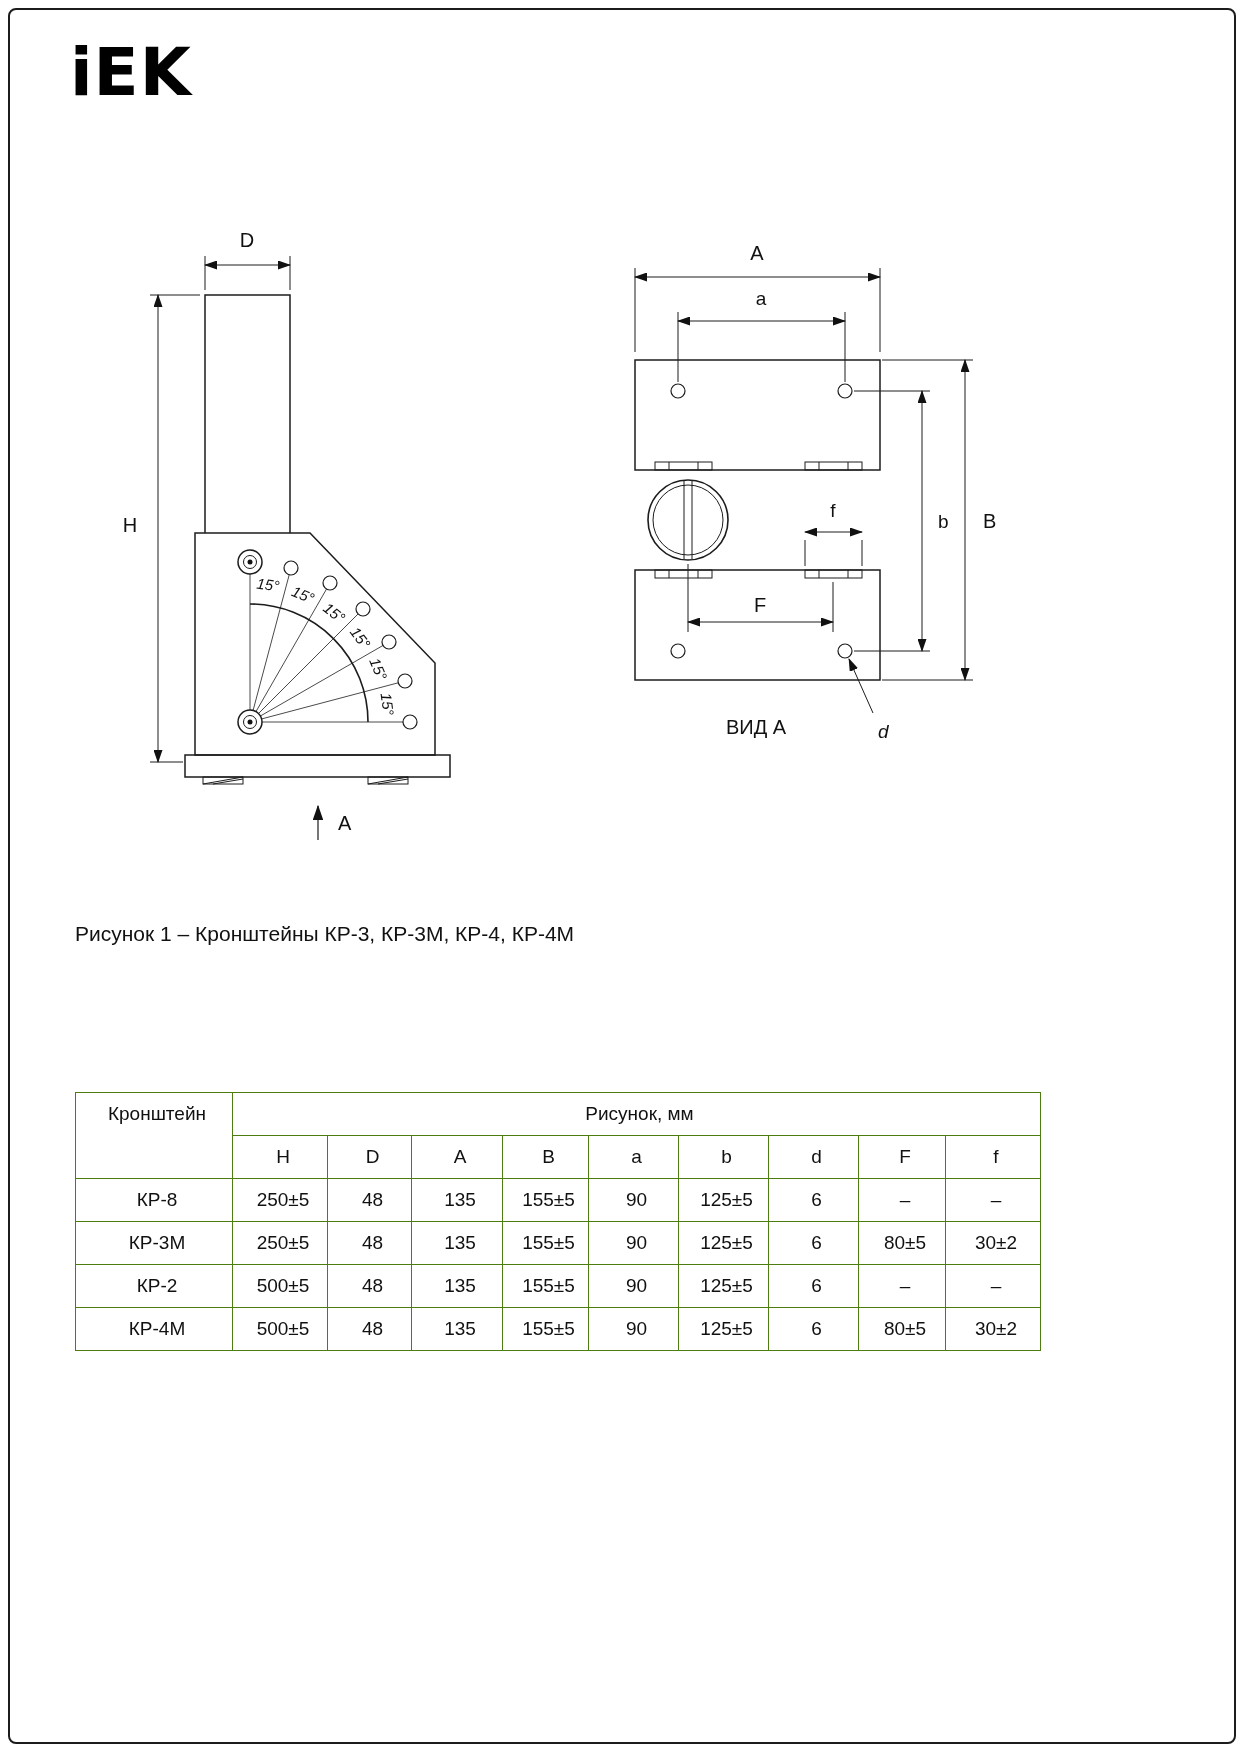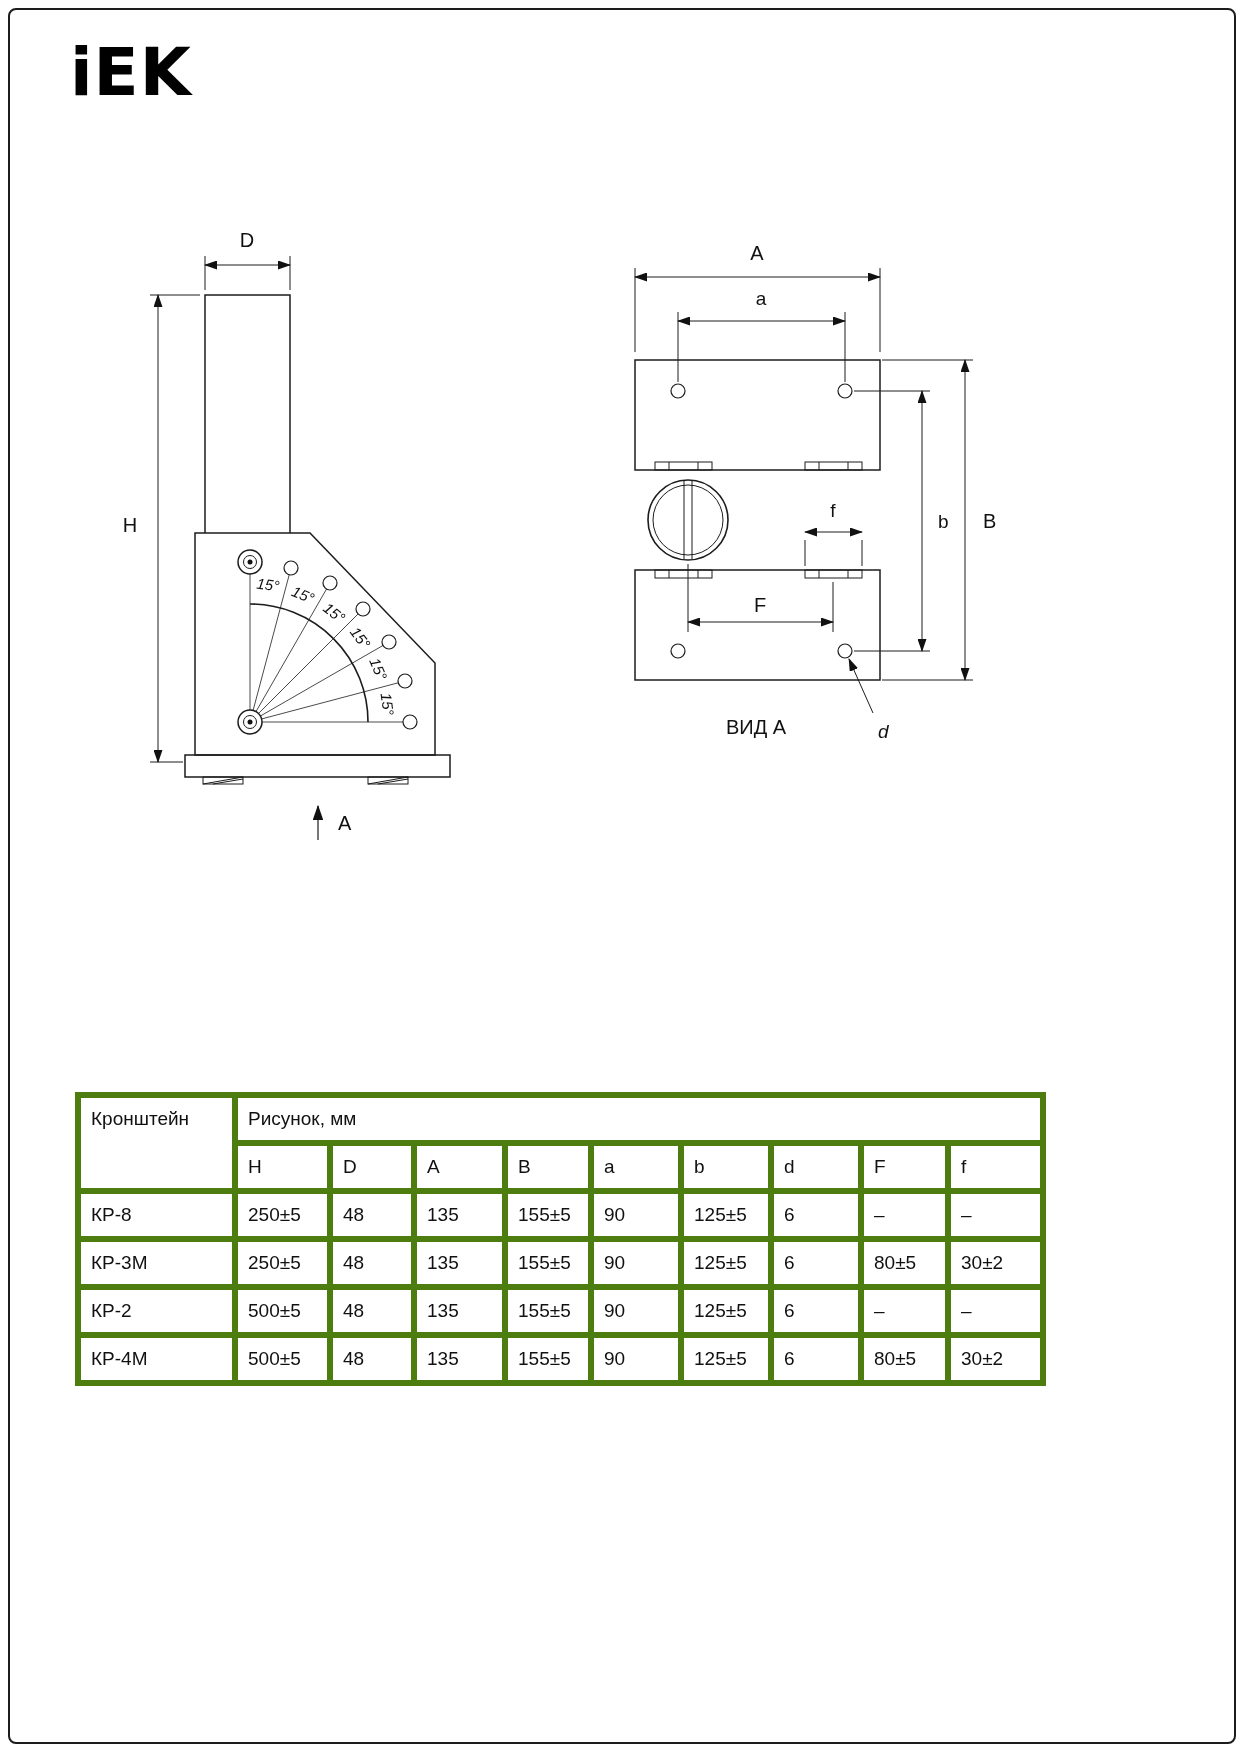--- a/index.html
+++ b/index.html
@@ -1,19 +1,20 @@
 <!DOCTYPE html>
 <html><head>
 <meta charset="utf-8">
 <style>
   html,body { margin:0; padding:0; background:#ffffff; }
   .page {
     position:relative; width:1244px; height:1752px; background:#ffffff;
     font-family:"Liberation Sans", sans-serif; color:#111;
     overflow:hidden;
+    text-align:center;
   }
   .frame {
     position:absolute; left:8px; top:8px; right:8px; bottom:8px;
     border:2px solid #1c1c1c; border-radius:8px; pointer-events:none;
   }
   .logo {
     position:absolute; left:70px; top:40px;
     font-family:"DejaVu Sans", sans-serif; font-weight:bold;
     font-size:66px; letter-spacing:1px; color:#000; line-height:1;
   }
@@ -22,21 +23,21 @@
     font-family:"Liberation Sans", sans-serif; fill:#111; stroke:none;
   }
   .caption {
     position:absolute; left:75px; top:922px; font-size:21px; color:#111;
   }
   .dims {
     position:absolute; left:75px; top:1092px;
     border-collapse:collapse; table-layout:fixed;
   }
   .dims td {
-    border:6px solid #4d7c0f; font-size:19px; color:#111;
+    border:1px solid #4d7c0f; font-size:19px; color:#111;
     padding:0 4px 0 10px; height:42px; vertical-align:middle;
     font-family:"Liberation Sans", sans-serif; overflow:hidden; white-space:nowrap;
   }
   .dims td.top-align { vertical-align:top; padding-top:10px; }
 </style>
 </head>
 <body>
 
 <div class="page">
   <div class="frame"></div>
@@ -182,20 +183,21 @@
       </g>
       <text x="983" y="528" font-size="20">B</text>
 
       <line x1="849" y1="659" x2="873" y2="713" stroke-width="1" marker-start="url(#arrow)"></line>
       <text x="878" y="738" font-size="19" font-style="italic">d</text>
 
       <text x="756" y="734" font-size="20" text-anchor="middle">ВИД А</text>
     </g>
   </svg>
 
+  <div class="caption">Рисунок 1 – Кронштейны КР-3, КР-3М, КР-4, КР-4М</div>
 
   <table class="dims">
     <colgroup>
       <col style="width:157px">
         <col style="width:95px">
         <col style="width:84px">
       <col style="width:91px">
         <col style="width:86px">
         <col style="width:90px">
       <col style="width:90px">

